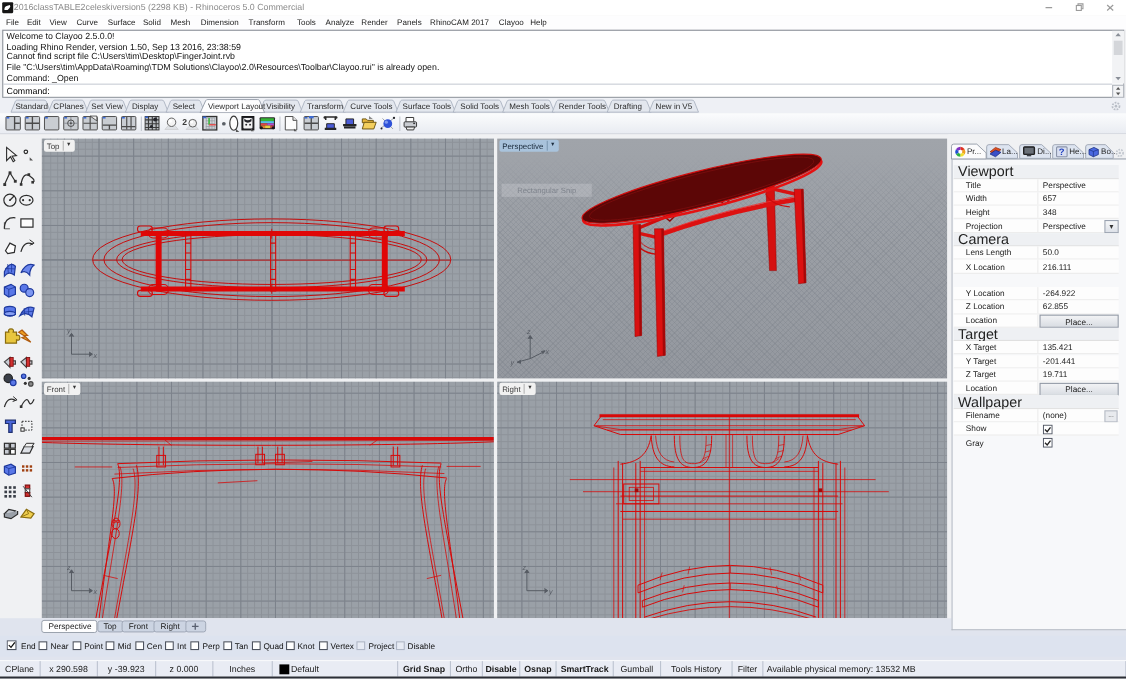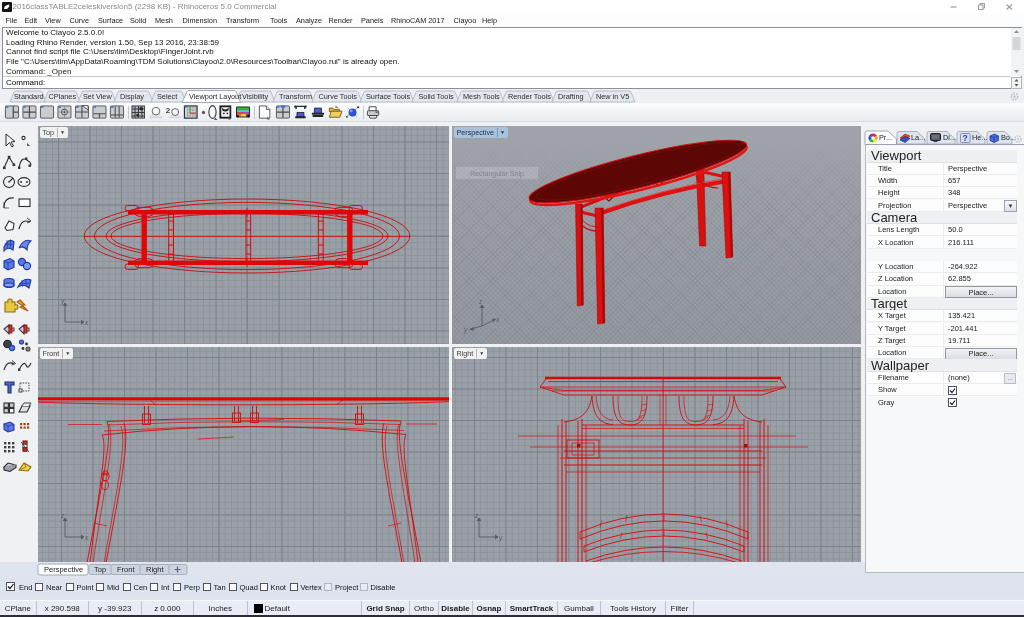--- a/index.html
+++ b/index.html
@@ -833,14 +833,15 @@
 <div class="cell" style="left:194px;width:53.5px">Inches</div>
 <div class="cell" style="left:247.5px;width:114.5px;justify-content:flex-start;padding-left:6px"><span style="width:9px;height:9px;background:#000;display:inline-block;margin-right:2px"></span>Default</div>
 <div class="cell" style="left:362px;width:48px;font-weight:bold">Grid Snap</div>
 <div class="cell" style="left:410px;width:29px;font-weight:normal">Ortho</div>
 <div class="cell" style="left:439px;width:34px;font-weight:bold">Disable</div>
 <div class="cell" style="left:473px;width:33px;font-weight:bold">Osnap</div>
 <div class="cell" style="left:506px;width:52px;font-weight:bold">SmartTrack</div>
 <div class="cell" style="left:558px;width:43px">Gumball</div>
 <div class="cell" style="left:601px;width:65px">Tools History</div>
 <div class="cell" style="left:666px;width:28px">Filter</div>
+<div class="cell" style="left:694px;width:330px;justify-content:flex-start;padding-left:3px">Available physical memory: 13532 MB</div>
 </div>
 <div class="abs" style="left:0;top:615px;width:1024px;height:2px;background:#2b2e36"></div>
 
 </body></html>

